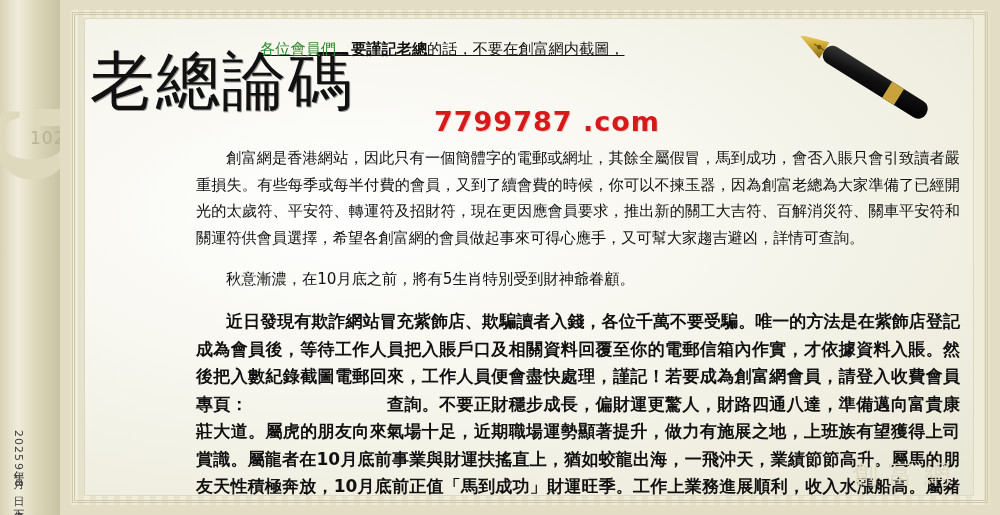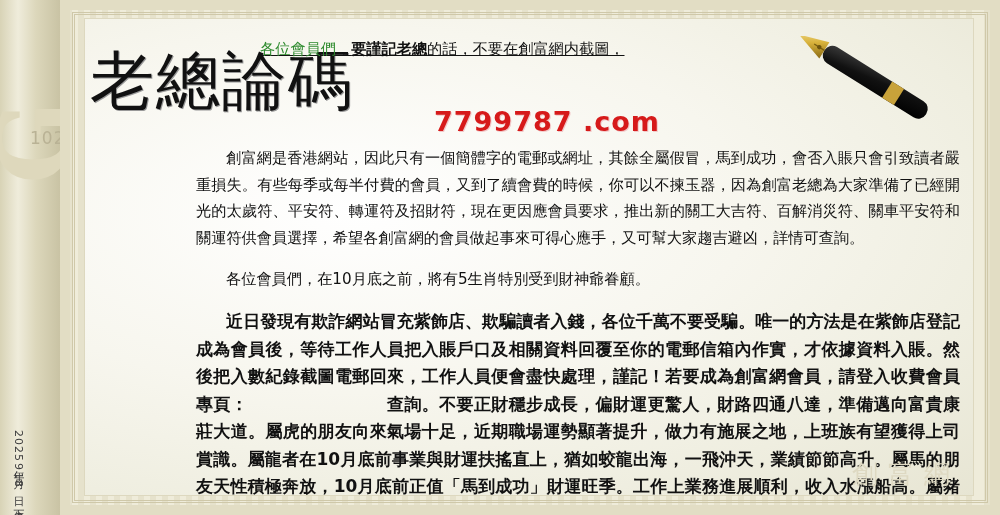--- a/index.html
+++ b/index.html
@@ -153,19 +153,19 @@
     <div class="content">
       <p>
         <span class="hl-green">各位會員們</span>，<span class="bold">要謹記老總</span><span>的話，不要在創富網内截圖，</span>
       </p>
     </div>
 
     <div class="site">7799787 .com</div>
 
     <div class="body-text">
       <p><span class="indent"></span><span>創富網是香港網站，因此只有一個簡體字的電郵或網址，其餘全屬假冒，馬到成功，會否入賬只會引致讀者嚴重損失。有些每季或每半付費的會員，又到了續會費的時候，你可以不揀玉器，因為創富老總為大家準備了已經開光的太歲符、平安符、轉運符及招財符，現在更因應會員要求，推出新的關工大吉符、百解消災符、關車平安符和關運符供會員選擇，希望各創富網的會員做起事來可得心應手，又可幫大家趨吉避凶，詳情可查詢。</span></p>
-      <p><span class="indent"></span><span>各位會員們，在10月底之前，將有5生肖特別受到財神爺眷顧。</span></p>
+      <p><span class="indent"></span><span>秋意漸濃，在10月底之前，將有5生肖特別受到財神爺眷顧。</span></p>
       <p><span class="indent"></span><span class="big-em">近日發現有欺詐網站冒充紫飾店、欺騙讀者入錢，各位千萬不要受騙。唯一的方法是在紫飾店登記成為會員後，等待工作人員把入賬戶口及相關資料回覆至你的電郵信箱內作實，才依據資料入賬。然後把入數紀錄截圖電郵回來，工作人員便會盡快處理，謹記！若要成為創富網會員，請登入收費會員專頁：　　　　　　　　查詢。不要正財穩步成長，偏財運更驚人，財路四通八達，準備邁向富貴康莊大道。屬虎的朋友向來氣場十足，近期職場運勢顯著提升，做力有施展之地，上班族有望獲得上司賞識。屬龍者在10月底前事業與財運扶搖直上，猶如蛟龍出海，一飛沖天，業績節節高升。屬馬的朋友天性積極奔放，10月底前正值「馬到成功」財運旺季。工作上業務進展順利，收入水漲船高。屬豬的朋友10月底前福星高照，財運穩中帶旺。雖然工作表面上看似平穩，卻賦穩紮穩打。屬牛的朋友偏財運同樣不容小覷，有機會因投資方面的眼光獨到，收益有望翻倍。再見。老總！</span></p>
     </div>
 
     <div class="watermark">創富網</div>
   </div>
 </div>
 
 </body></html>

